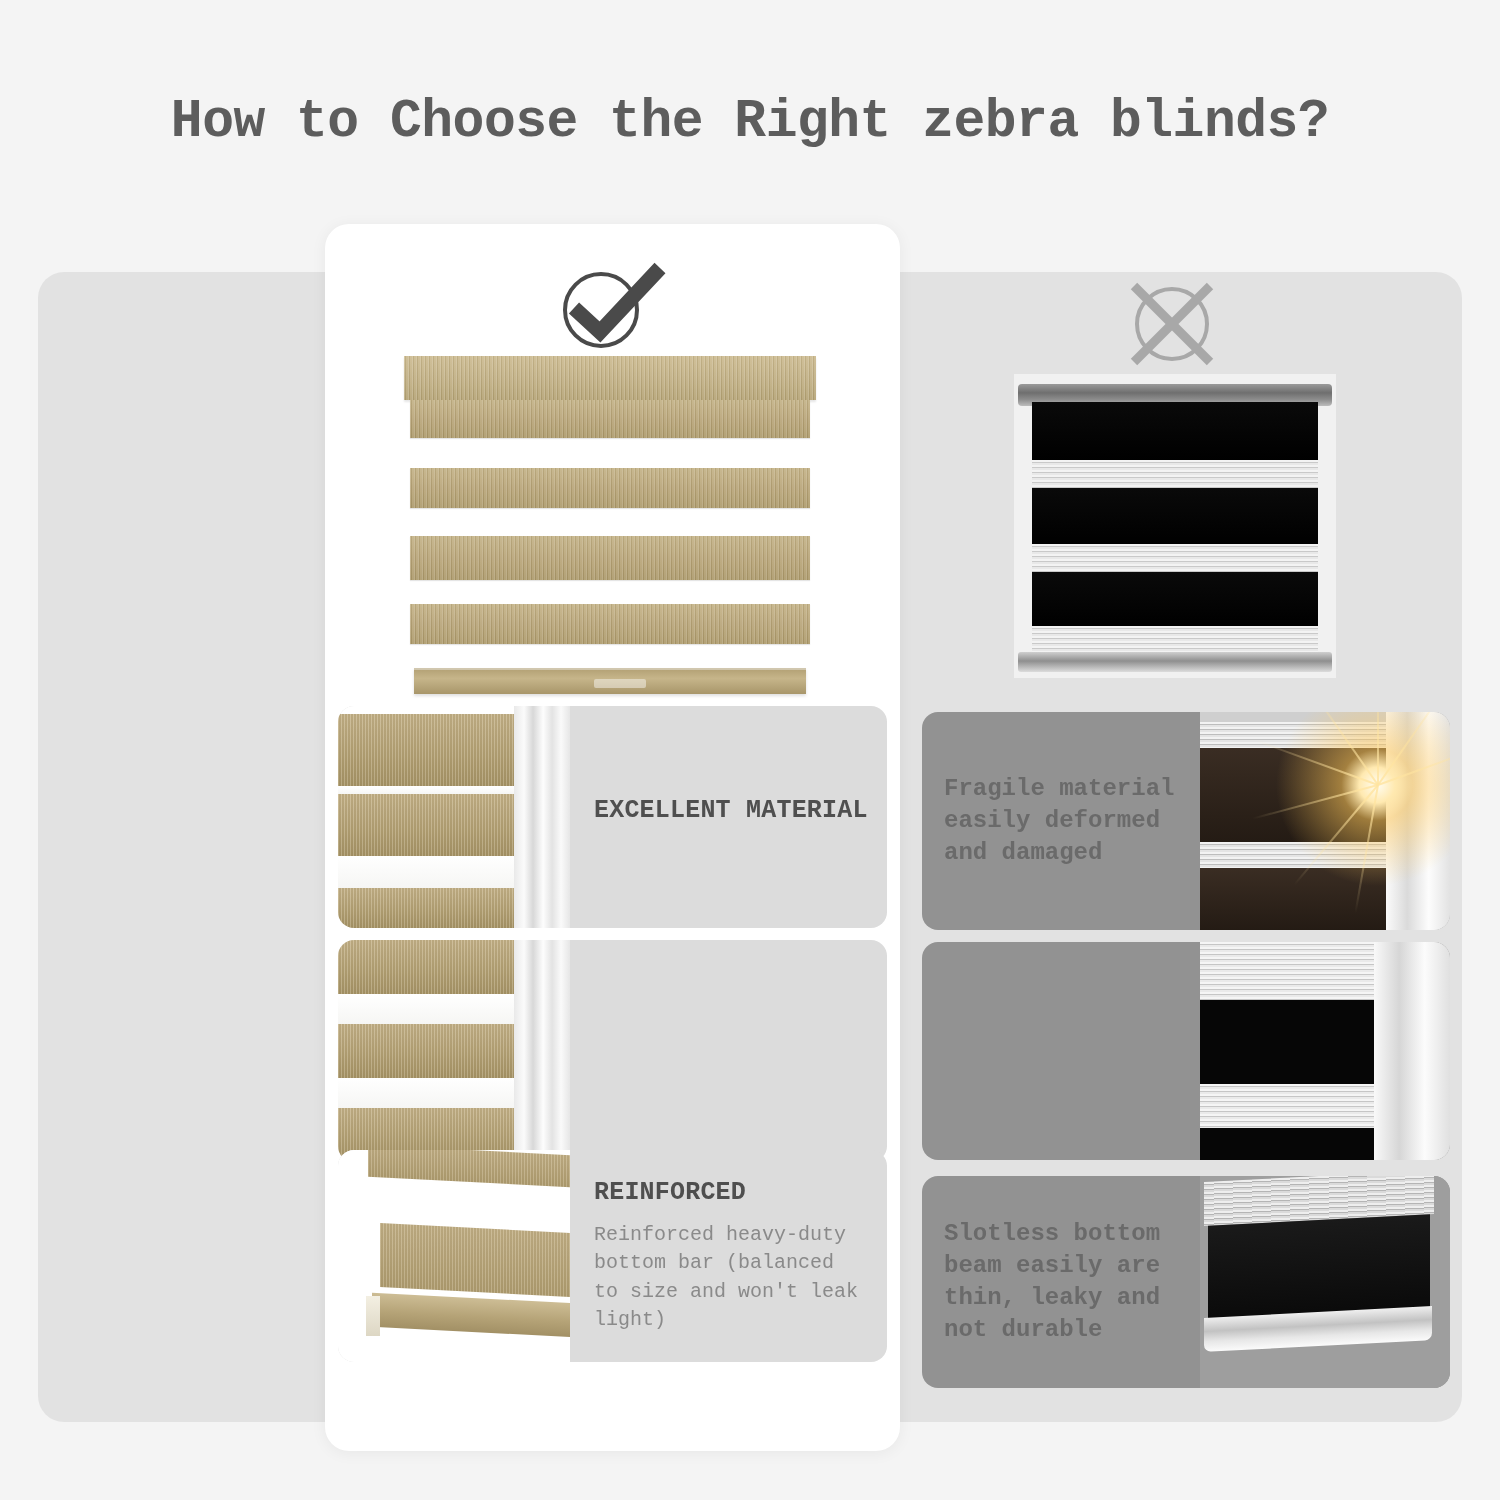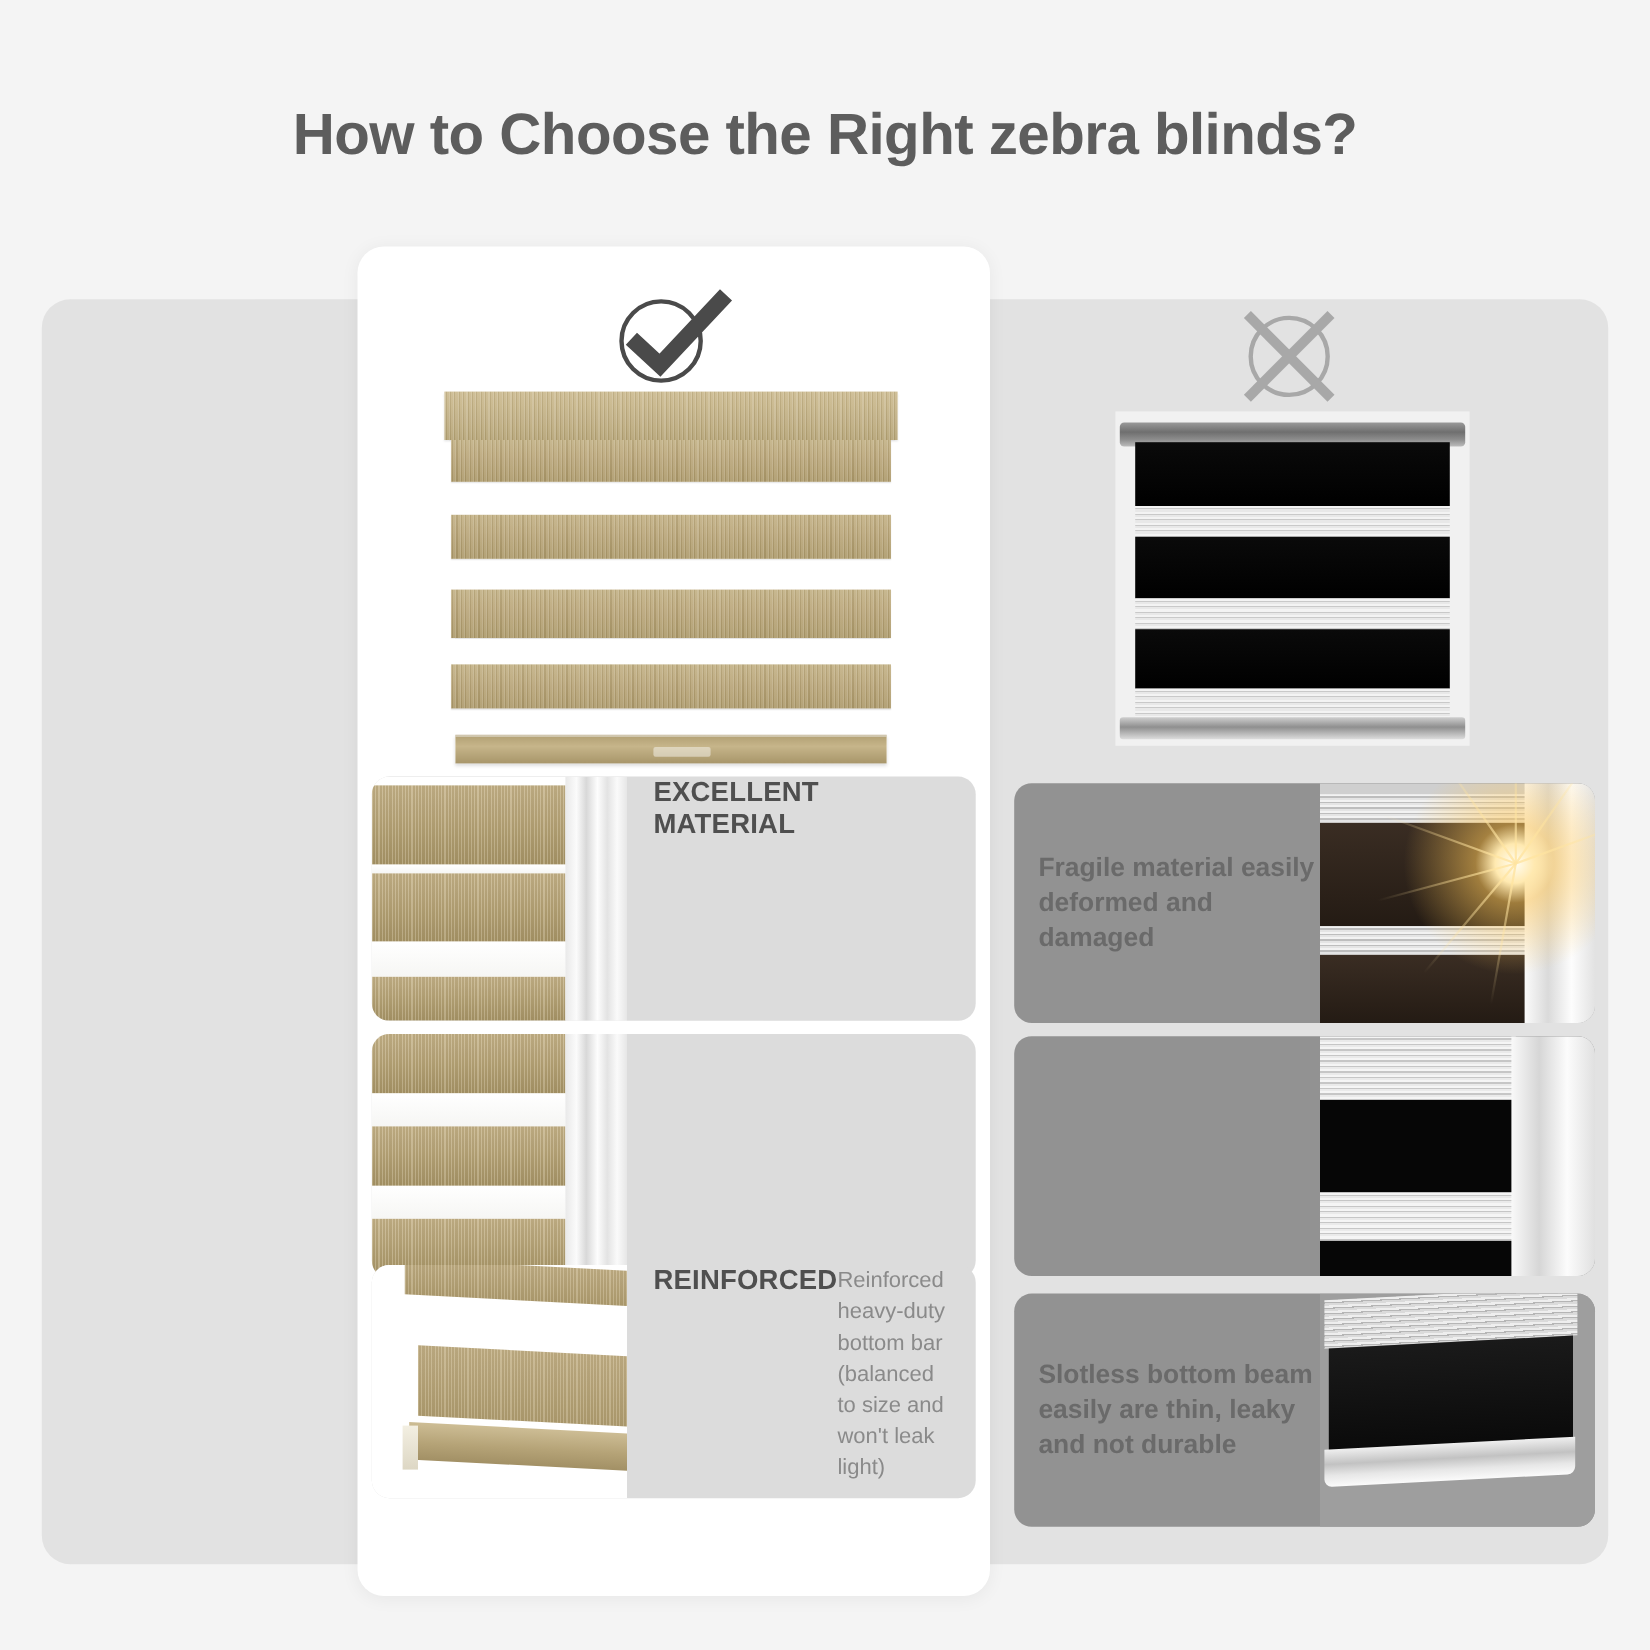--- a/index.html
+++ b/index.html
@@ -2,21 +2,21 @@
 <html><head>
 <meta charset="utf-8">
 <style>
   * { box-sizing: border-box; margin: 0; padding: 0; }
   html, body {
     width: 1500px; height: 1500px;
     background: #f4f4f4;
     font-family: "Liberation Sans", sans-serif;
     overflow: hidden;
   }
-  #stage { position: relative; width: 1500px; height: 1204px; }
+  #stage { position: relative; width: 1500px; height: 1204px; font-family: Liberation Mono, monospace; }
 
   
   .page-title {
     position: absolute; left: 0; top: 92px; width: 1500px;
     text-align: center;
     font-size: 53px; font-weight: bold; letter-spacing: -0.5px;
     color: #5d5d5d;
   }
 
   
@@ -141,21 +141,21 @@
   .fb-0 { top: 712px; height: 218px; }
   .fb-1 { top: 942px; height: 218px; }
   .fb-2 { top: 1176px; height: 212px; }
 
   .feat-photo { position: absolute; top: 0; bottom: 0; overflow: hidden; }
   .feat-good .feat-photo { left: 0; width: 232px; }
   .feat-bad  .feat-photo { right: 0; width: 250px; }
 
   .feat-text-good {
     position: absolute; left: 256px; right: 18px; top: 0; bottom: 0;
-    display: flex; flex-direction: row; justify-content: center;
+    display: flex; flex-direction: column; justify-content: center;
   }
   .feat-heading {
     font-size: 25px; font-weight: bold; color: #4f4f4f;
     letter-spacing: .2px; margin-bottom: 14px;
   }
   .feat-body {
     font-size: 20px; line-height: 1.42; color: #8a8a8a;
   }
   .feat-text-bad {
     position: absolute; left: 22px; width: 265px; top: 0; bottom: 0;

